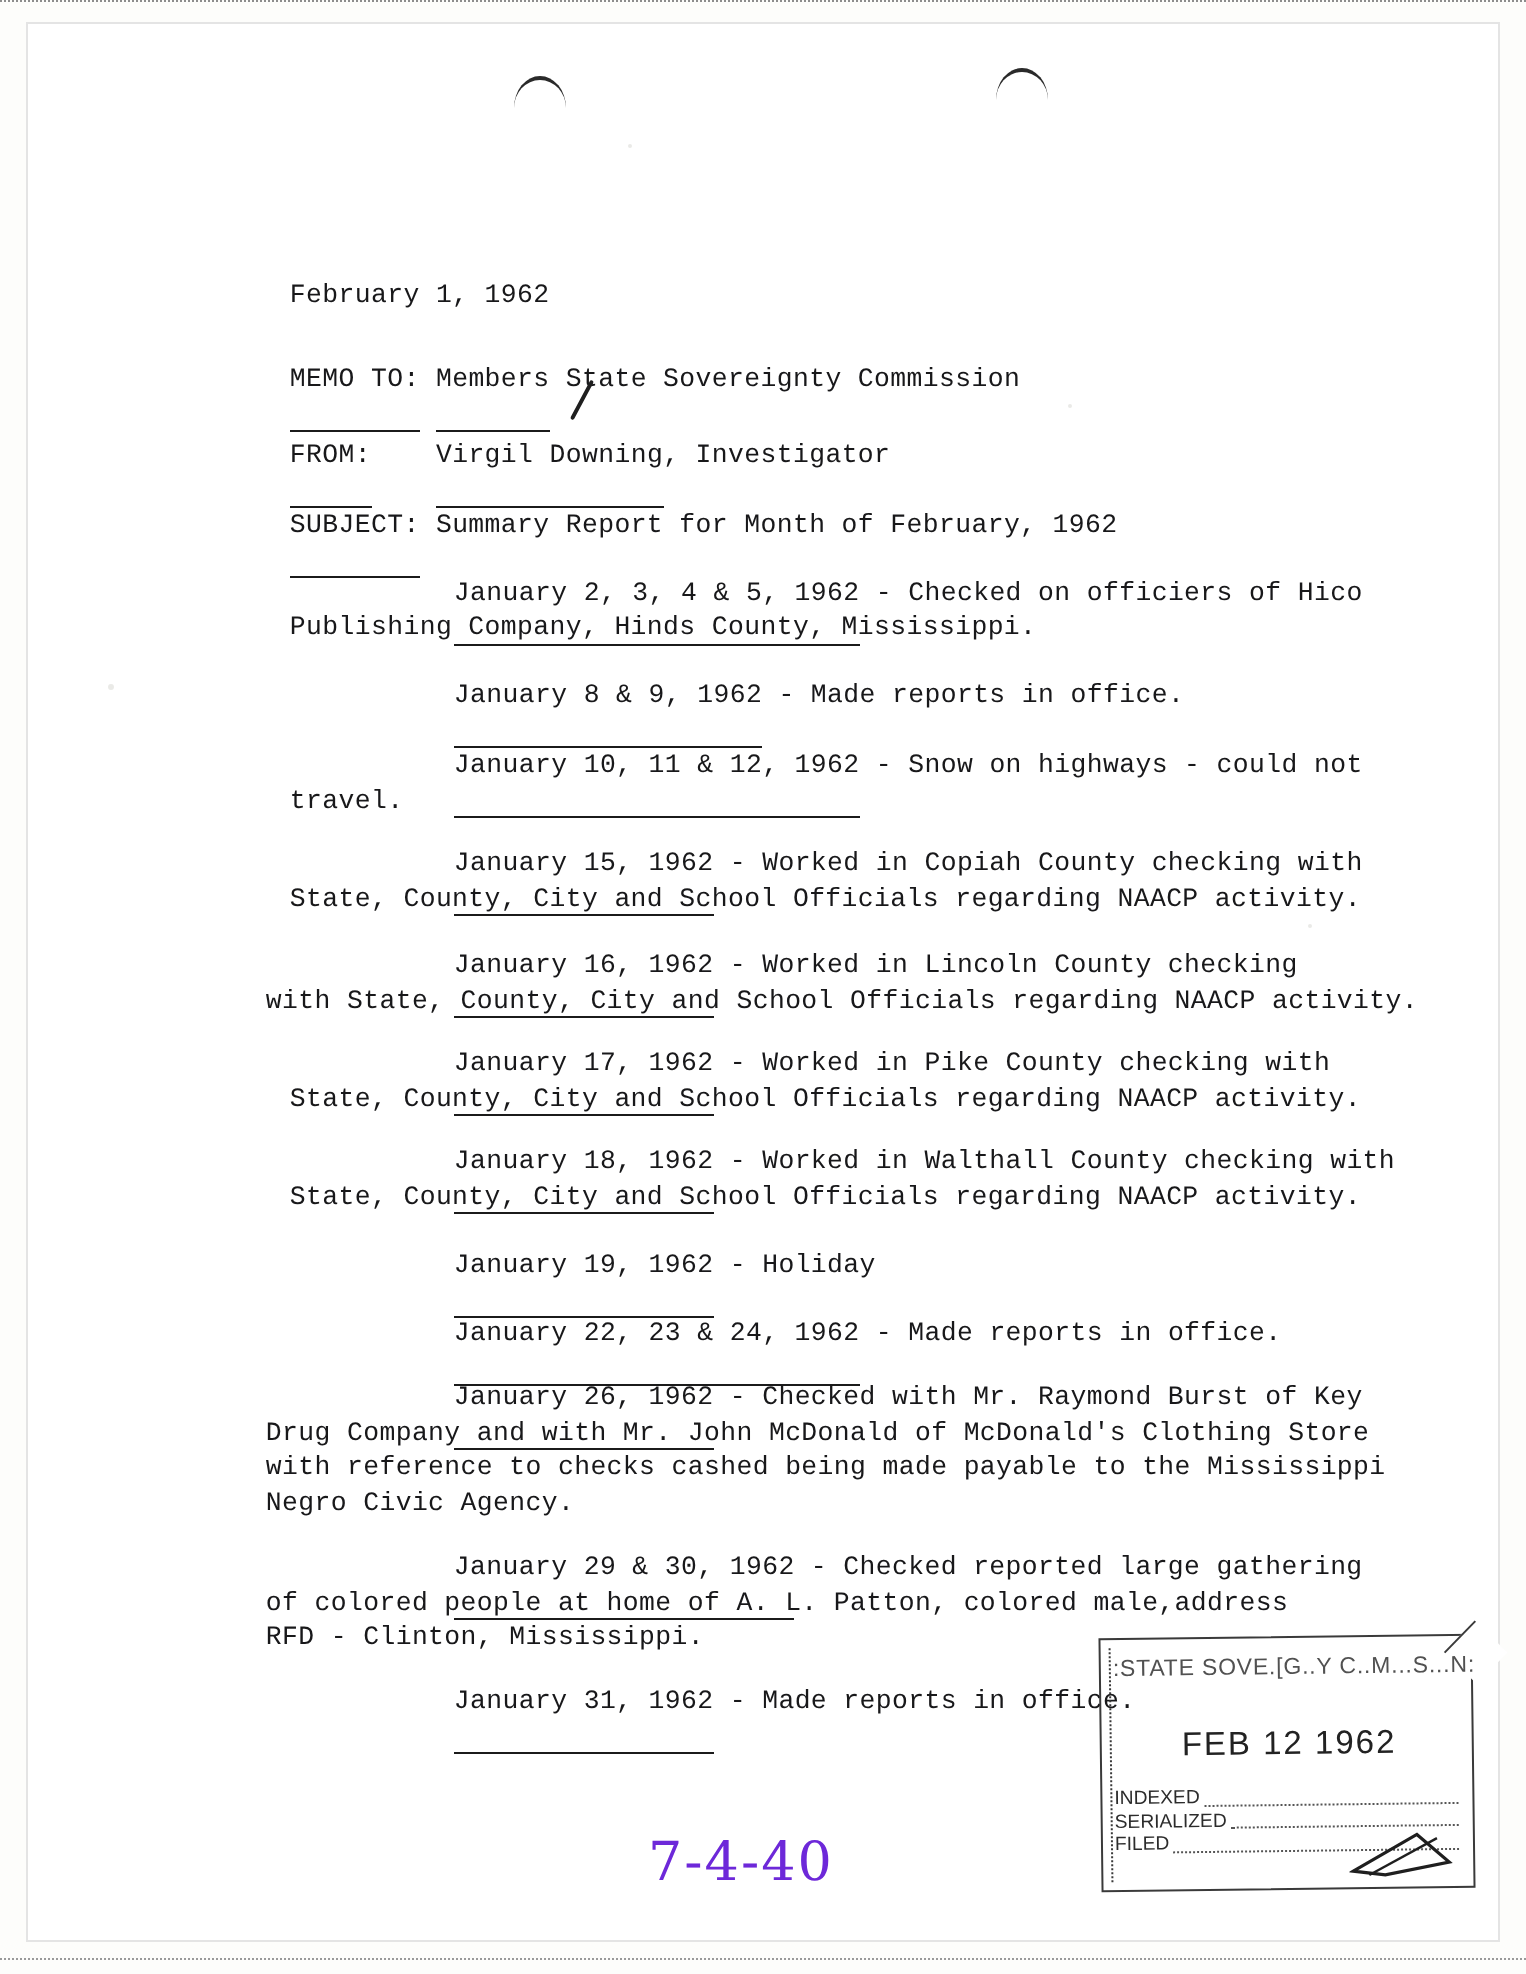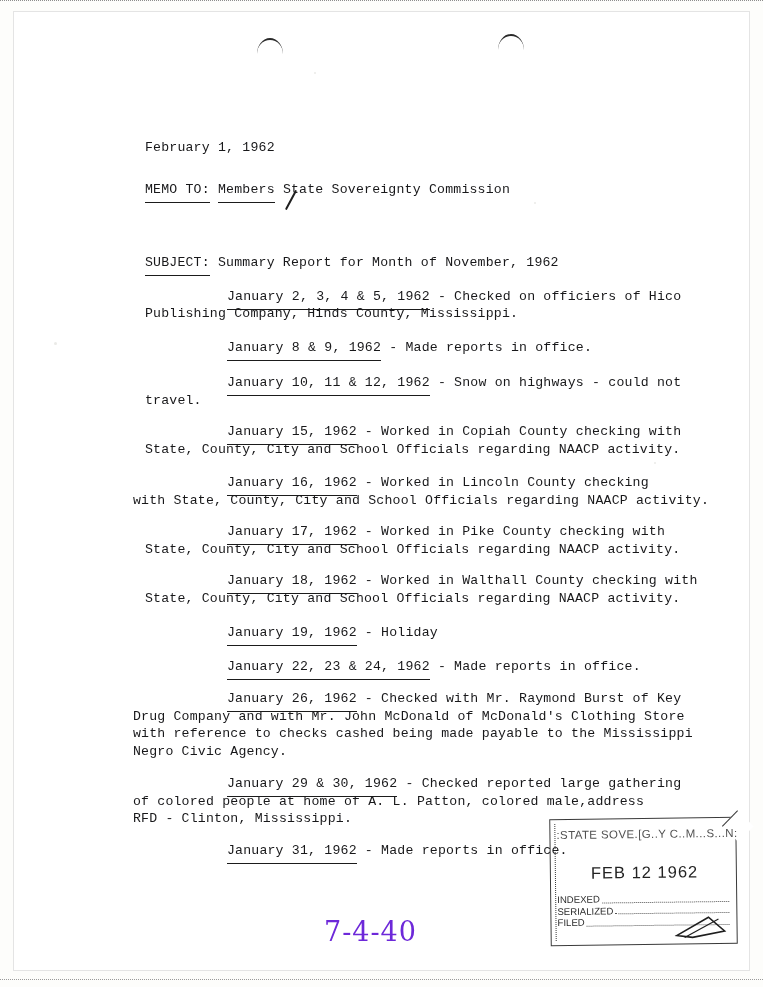--- a/index.html
+++ b/index.html
@@ -55,21 +55,21 @@
     font-size: 13.2px;
     line-height: 15px;
     letter-spacing: .2px;
   }
   .line {
     position: absolute;
     white-space: pre;
   }
   .u {
     border-bottom: 1.3px solid #1b1b1b;
-    padding-bottom: 5px;
+    padding-bottom: 18px;
   }
   
   .arc {
     position: absolute;
     width: 26px; height: 14px;
     border-top: 2px solid #2a2a2a;
     border-radius: 50% 50% 0 0 / 100% 100% 0 0;
   }
   .pen-slash {
     position: absolute;
@@ -185,24 +185,27 @@
     <div class="doc-text">
 
       <div class="line" style="left:66px;top:113px;">
         <span>February 1, 1962</span>
       </div>
 
       <div class="line" style="left:66px;top:155px;">
         <span class="u">MEMO TO:</span><span> </span><span class="u">Members</span><span> State Sovereignty Commission</span>
       </div>
 
+      <div class="line" style="left:66px;top:193px;">
+        <span class="u">FROM:</span><span>    </span><span class="u">Virgil Downing</span><span>, Investigator</span>
+      </div>
       <div class="pen-slash" style="left:276px;top:177px;"></div>
 
       <div class="line" style="left:66px;top:228px;">
-        <span class="u">SUBJECT:</span><span> Summary Report for Month of November, 1962</span>
+        <span class="u">SUBJECT:</span><span> Summary Report for Month of February, 1962</span>
       </div>
 
       <div class="line" style="left:148px;top:262px;">
         <span class="u">January 2, 3, 4 &amp; 5, 1962</span><span> - Checked on officiers of Hico</span>
       </div>
       <div class="line" style="left:66px;top:279px;">
         <span>Publishing Company, Hinds County, Mississippi.</span>
       </div>
 
       <div class="line" style="left:148px;top:313px;">

